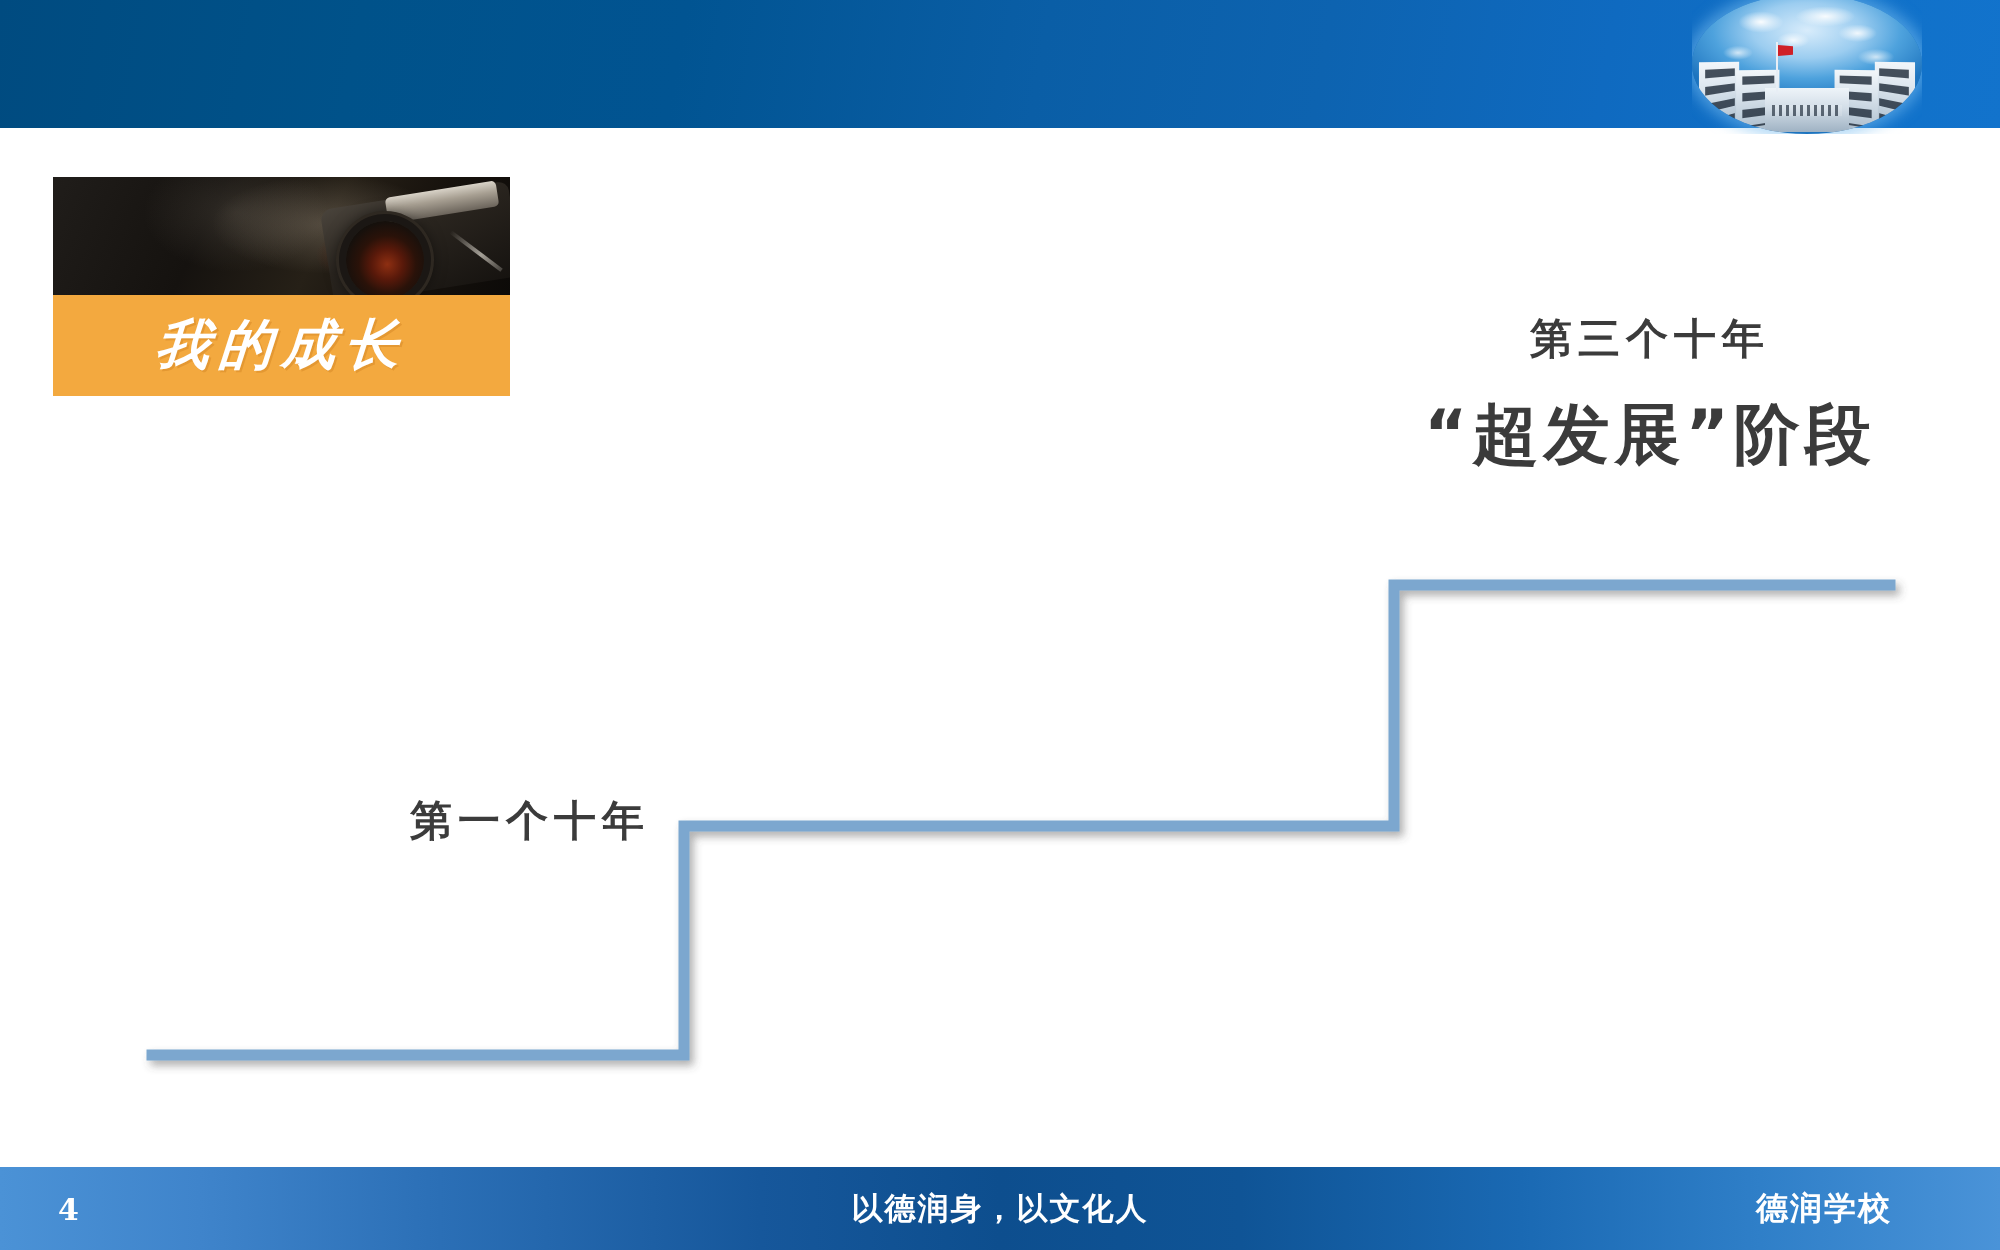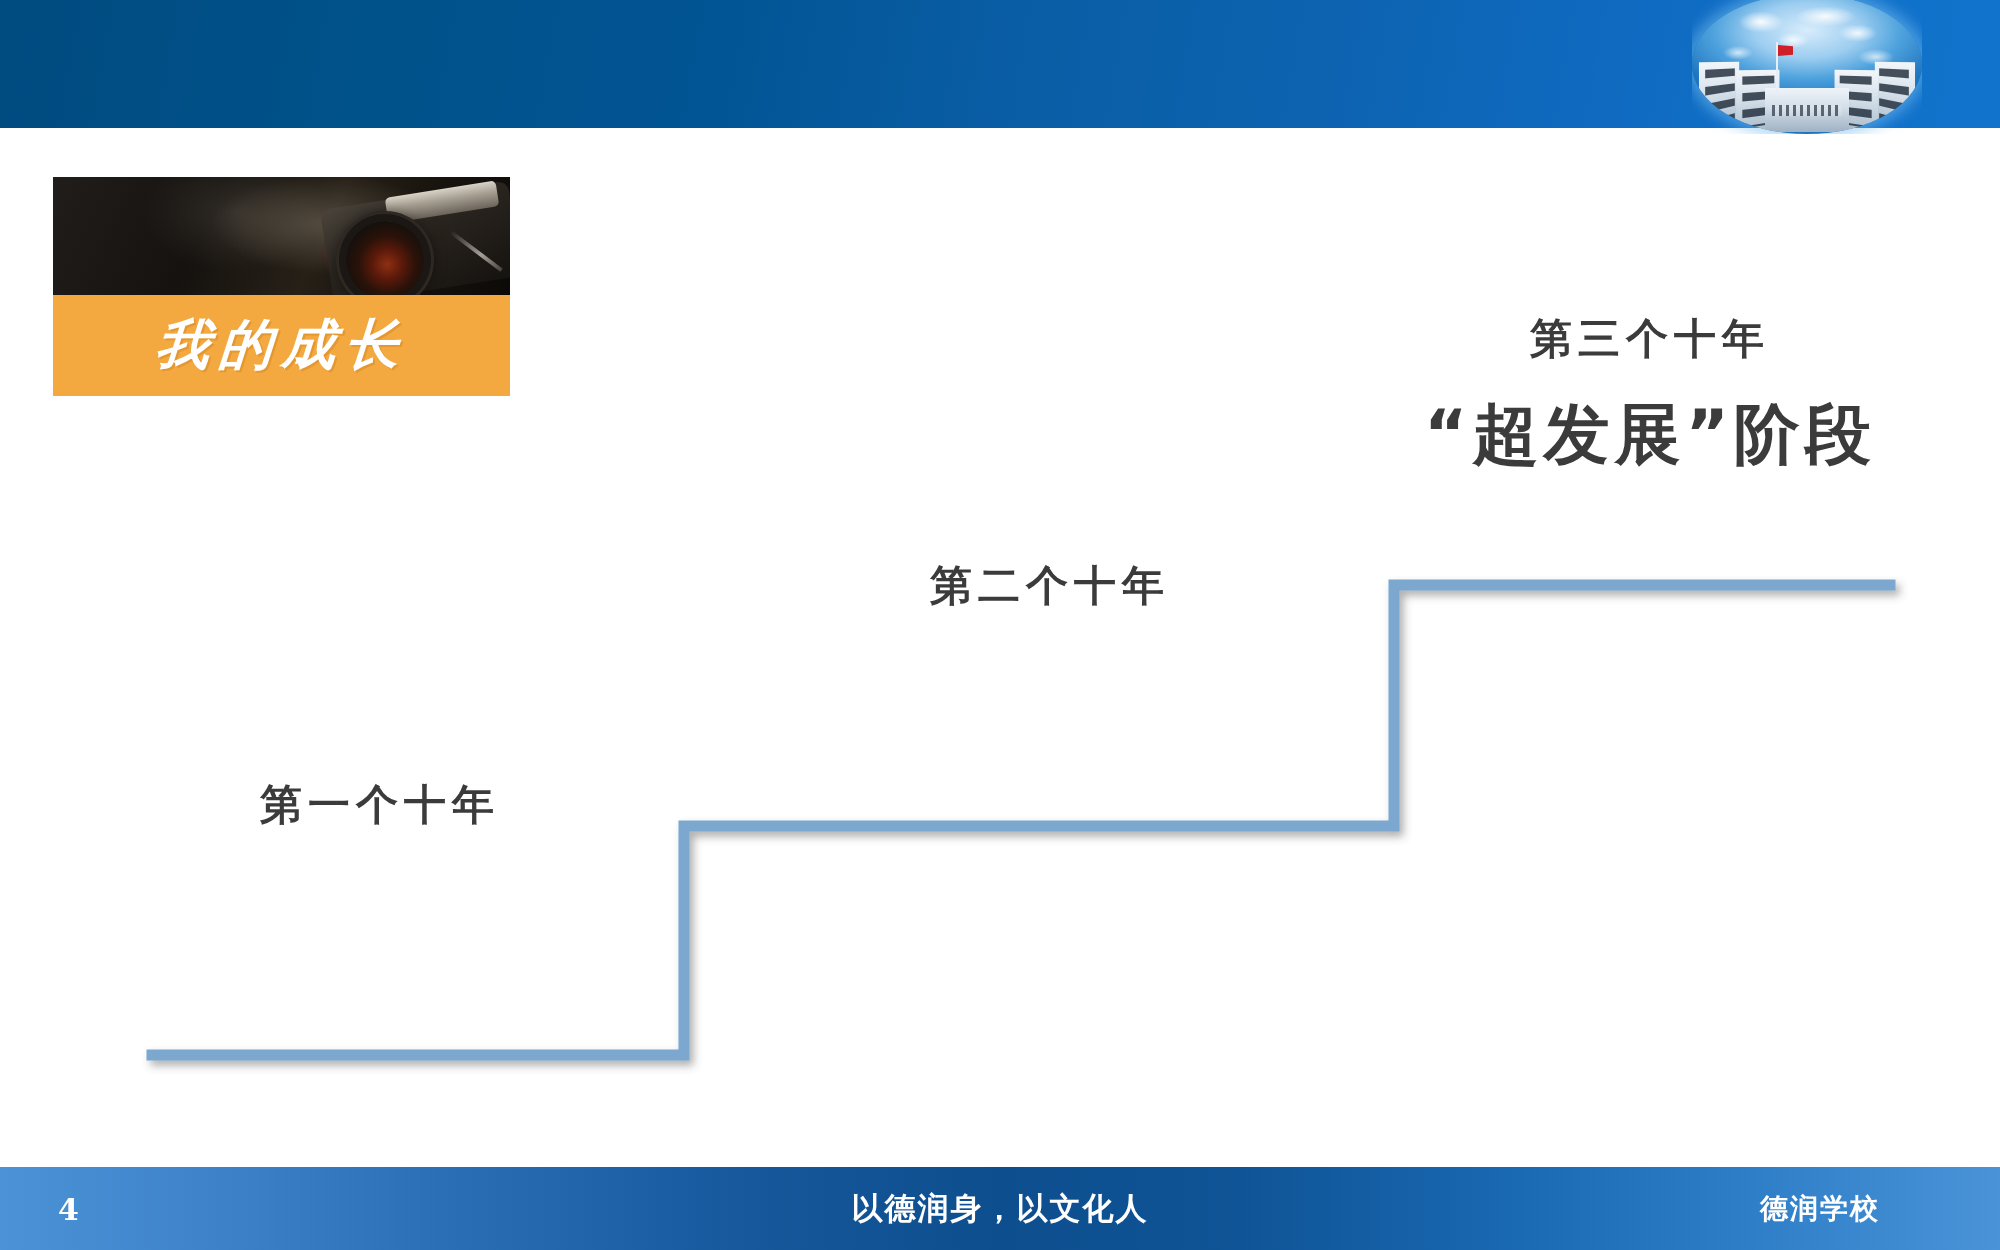--- a/index.html
+++ b/index.html
@@ -240,21 +240,21 @@
     font-size: 42px;
     letter-spacing: 6px;
     margin-bottom: 42px;
   }
   .step-label .line2 {
     display: block;
     font-size: 66px;
     letter-spacing: 5px;
   }
 
-  #step1 { left: 110px; top: 784px; width: 540px; }
+  #step1 { left: 110px; top: 800px; width: 540px; text-align: right; }
   #step2 { left: 780px; top: 565px; width: 540px; }
   #step3 { left: 1380px; top: 318px; width: 540px; }
 
   
   .footer-bar {
     position: absolute;
     left: 0;
     bottom: 0;
     width: 2000px;
     height: 83px;
@@ -287,27 +287,27 @@
     color: #ffffff;
     font-family: "DejaVu Sans", "Liberation Sans", sans-serif;
     font-weight: bold;
     font-size: 31px;
     letter-spacing: 2px;
     white-space: nowrap;
     text-align: center;
   }
   .footer-school {
     position: absolute;
-    right: 120px;
+    right: 108px;
     top: 50%;
     transform: translateY(-50%);
     color: #ffffff;
     font-family: "DejaVu Sans", "Liberation Sans", sans-serif;
     font-weight: bold;
-    font-size: 28px;
+    font-size: 32px;
     letter-spacing: 2px;
     white-space: nowrap;
     text-align: right;
   }
 </style>
 </head>
 <body>
 
 <div class="slide">
 
@@ -346,21 +346,20 @@
       </filter>
     </defs>
     <polyline points="152,1055 684,1055 684,826 1394,826 1394,585 1890,585" fill="none" stroke="#7ba7cf" stroke-width="11" stroke-linecap="square" stroke-linejoin="miter" filter="url(#stairShadow)"></polyline>
   </svg>
 
   <div class="step-label" id="step1">
     <span class="line1">第一个十年</span>
   </div>
 
   <div class="step-label" id="step2">
-    <span class="line1">第二个十年</span>
   </div>
 
   <div class="step-label" id="step3">
     <span class="line1">第三个十年</span>
     <span class="line2">“超发展”阶段</span>
   </div>
 
   <div class="footer-bar">
     <span class="footer-page">4</span>
     <span class="footer-motto">以德润身，以文化人</span>

